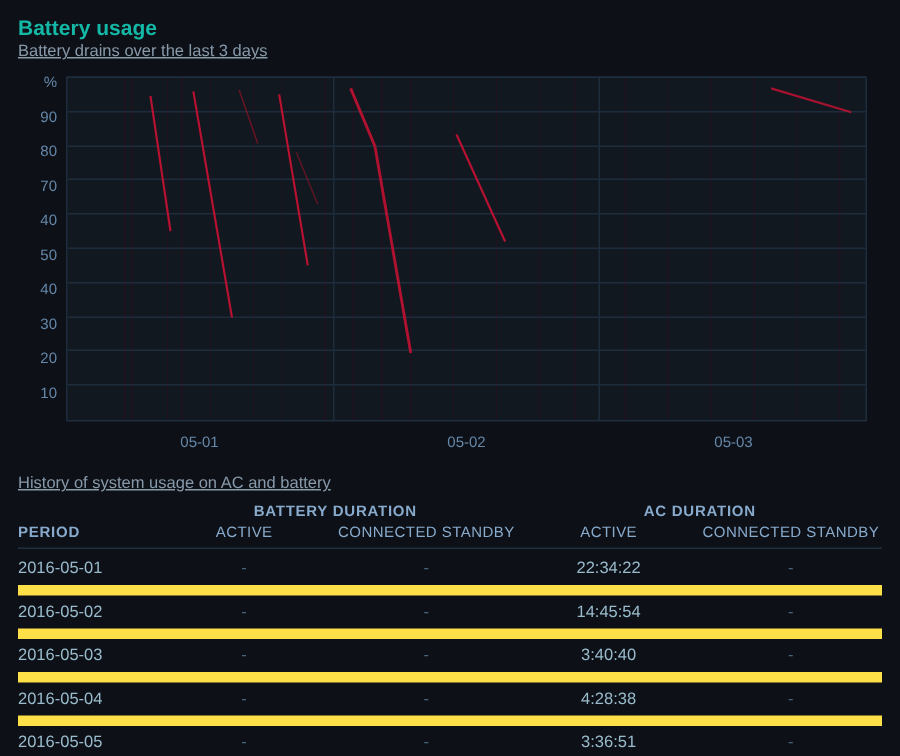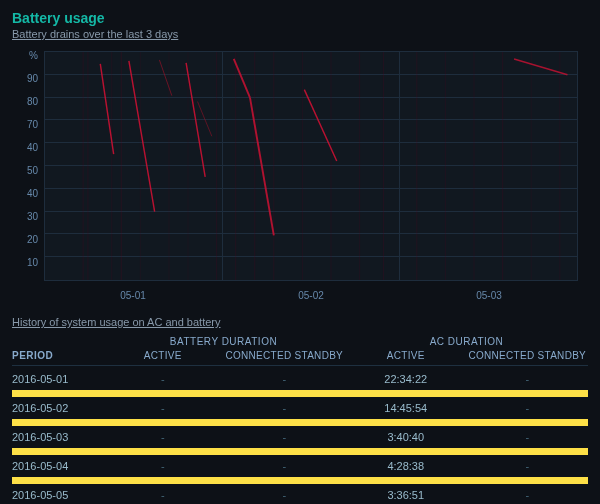--- a/index.html
+++ b/index.html
@@ -120,21 +120,21 @@
       text-transform: uppercase;
       letter-spacing: 0.5px;
     }
     .th-group {
       flex: 1;
       text-align: center;
     }
     .th-group-label {
       color: #88aacc;
       font-size: 10px;
-      font-weight: 400;
+      font-weight: 700;
       text-transform: uppercase;
       letter-spacing: 0.5px;
       text-align: center;
       margin-bottom: 3px;
     }
     .th-sub-row {
       display: flex;
       justify-content: space-around;
     }
     .th-sub {

